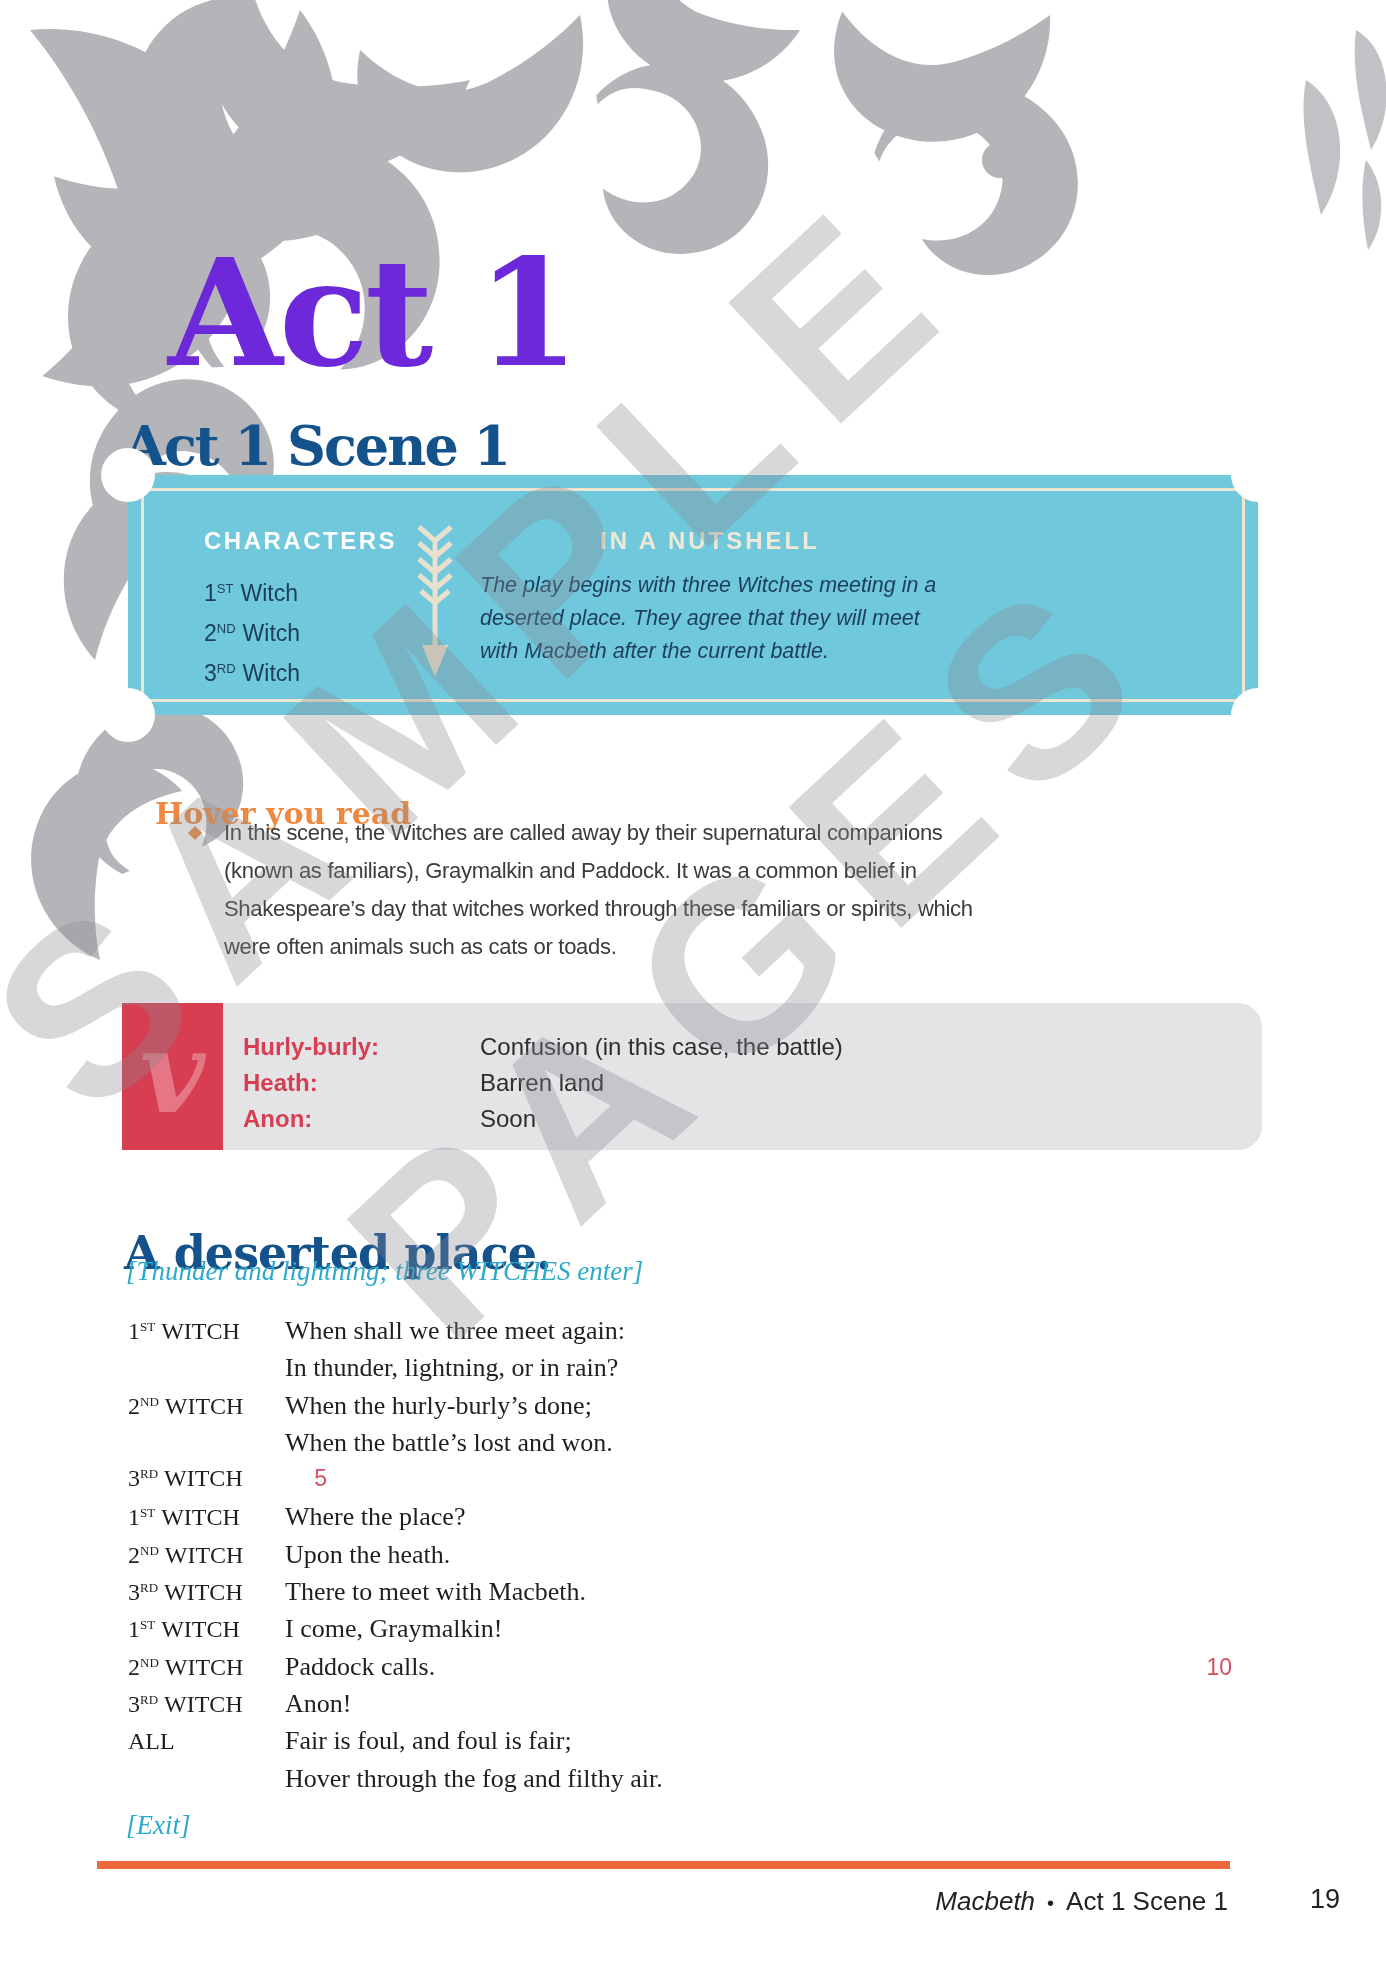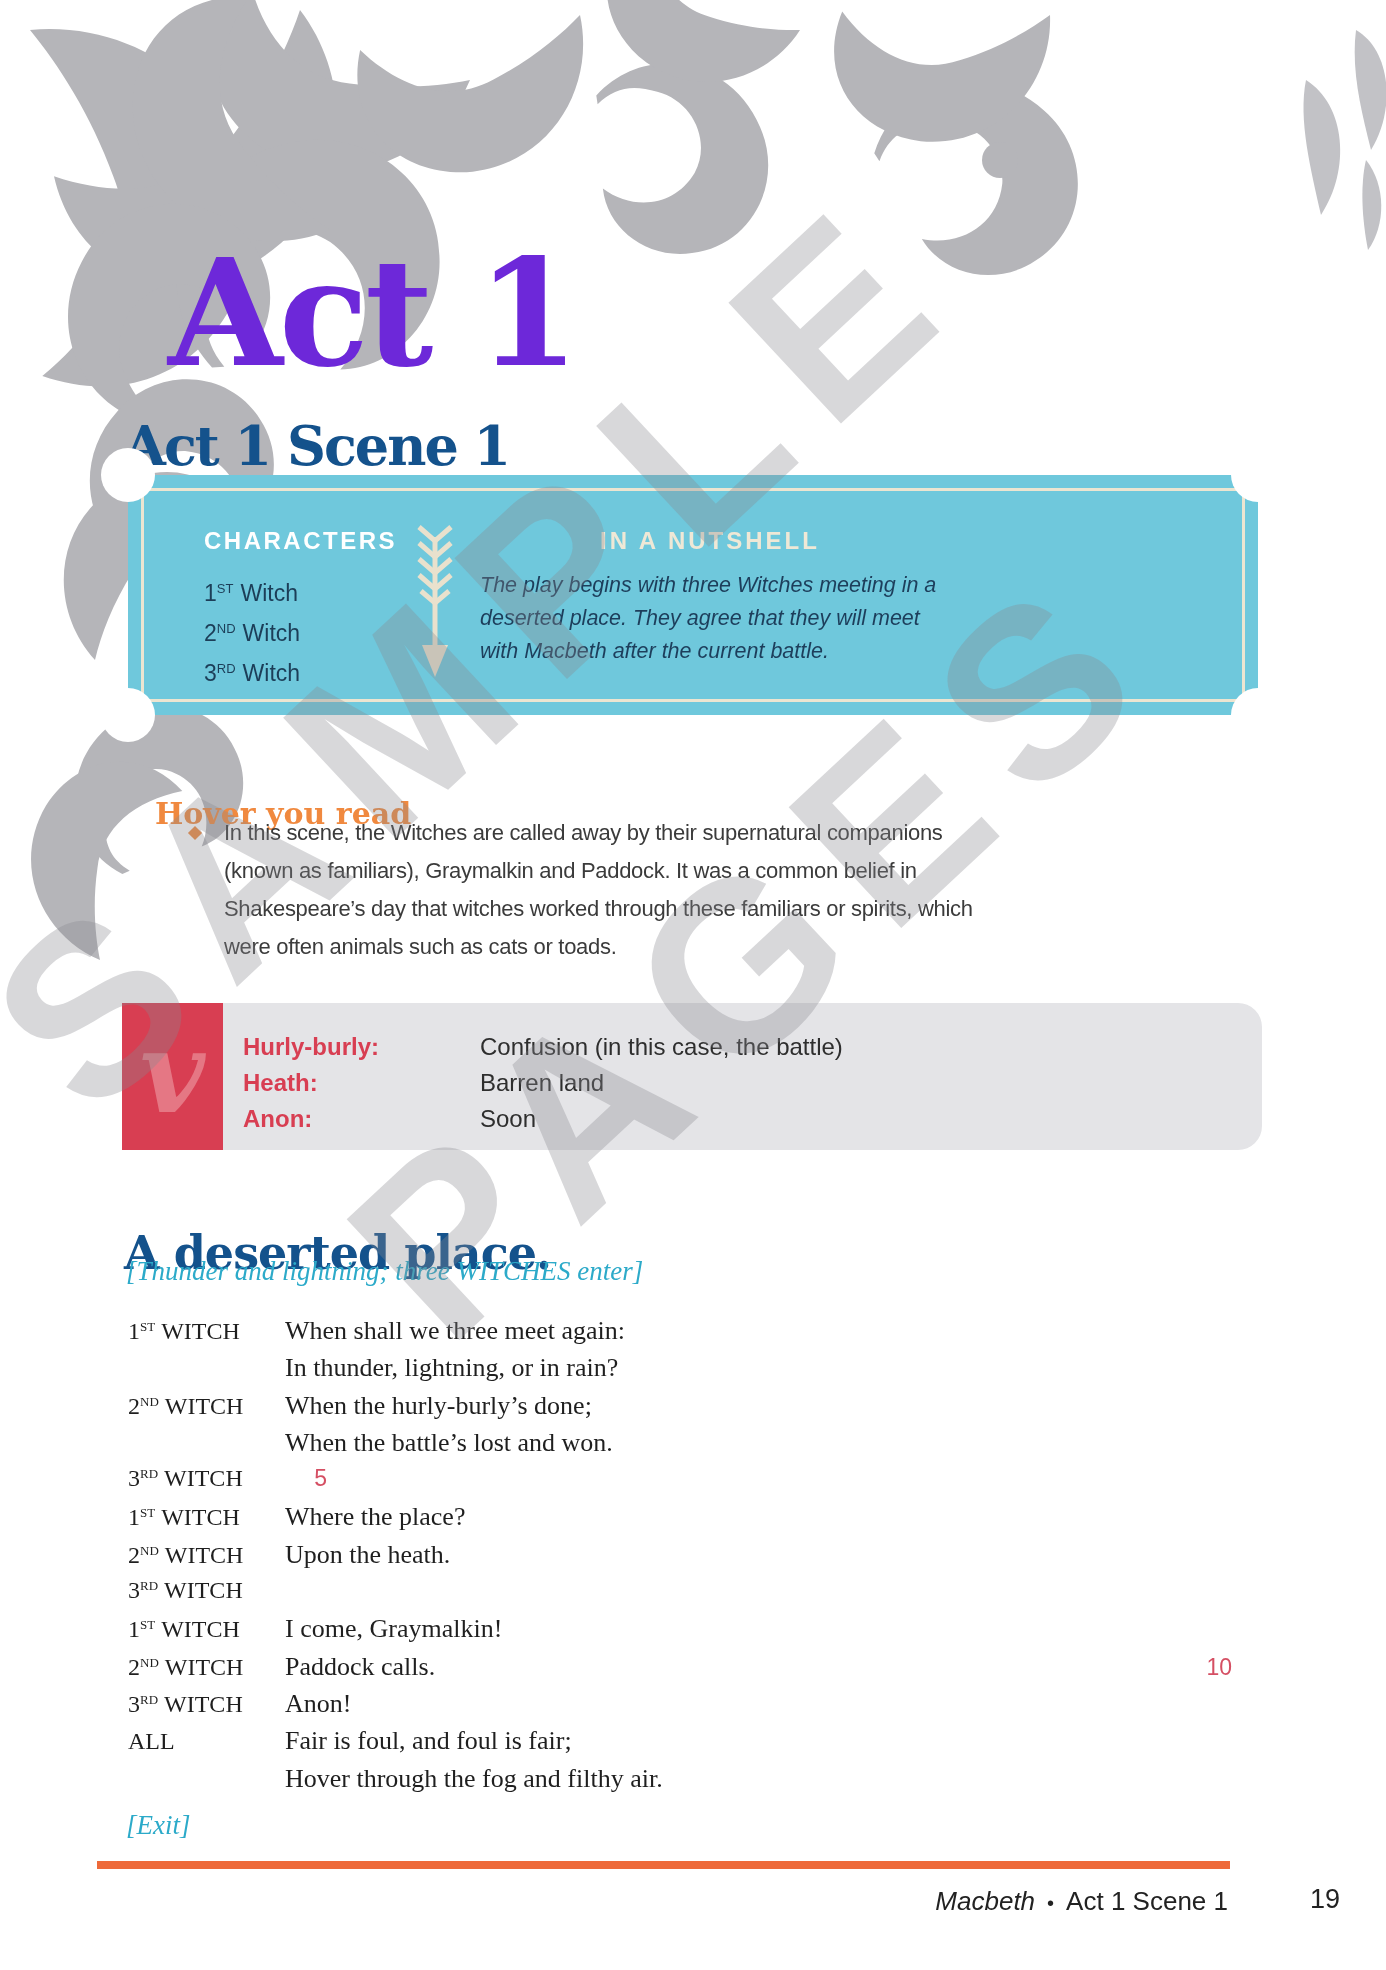--- a/index.html
+++ b/index.html
@@ -222,20 +222,21 @@
       </div>
 
       <div class="line-row">
         <span class="speaker"><span>2</span><sup>ND</sup><span class="sp-name">WITCH</span></span>
         <span class="line-text">Upon the heath.</span>
         <span class="line-no"></span>
       </div>
 
       <div class="line-row">
         <span class="speaker"><span>3</span><sup>RD</sup><span class="sp-name">WITCH</span></span>
+        <span class="line-text">There to meet with Macbeth.</span>
         <span class="line-no"></span>
       </div>
 
       <div class="line-row">
         <span class="speaker"><span>1</span><sup>ST</sup><span class="sp-name">WITCH</span></span>
         <span class="line-text">I come, Graymalkin!</span>
         <span class="line-no"></span>
       </div>
 
       <div class="line-row">

